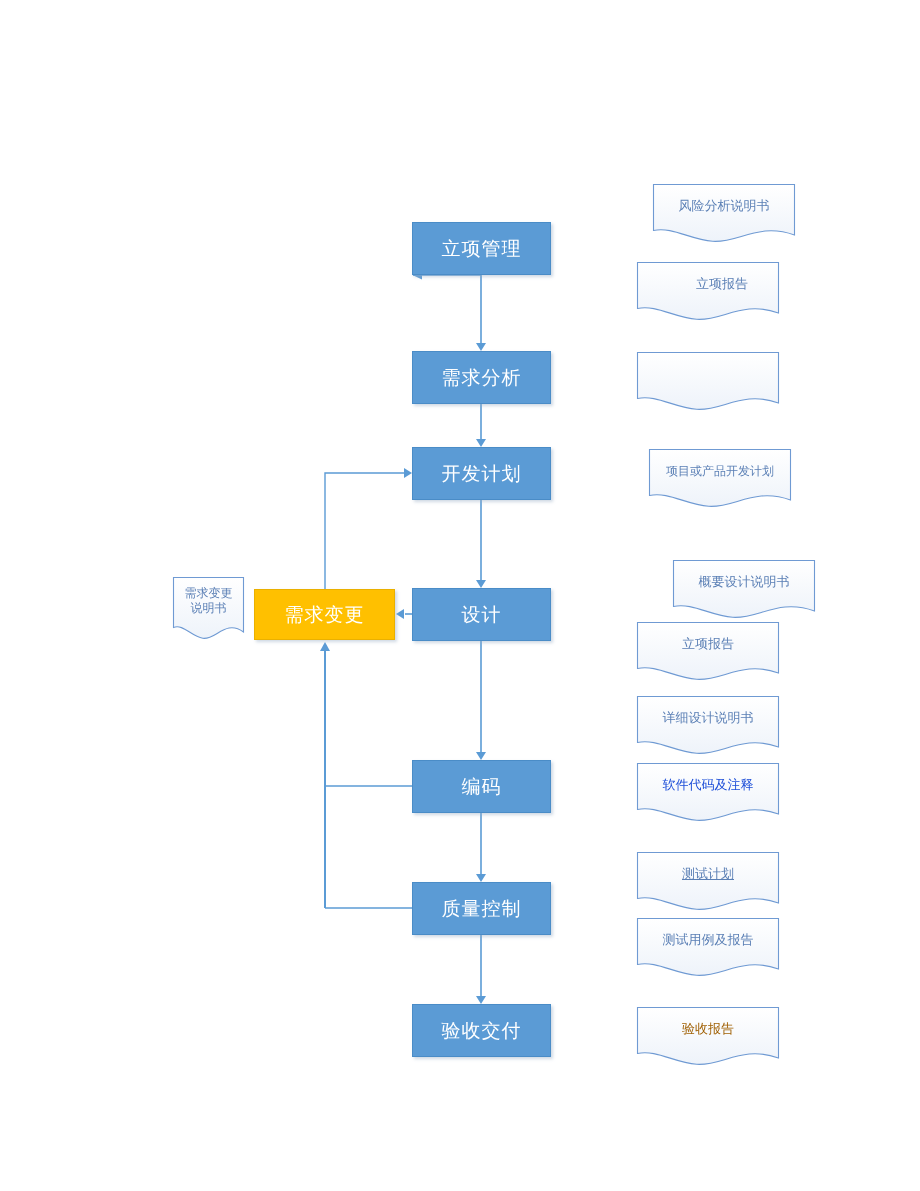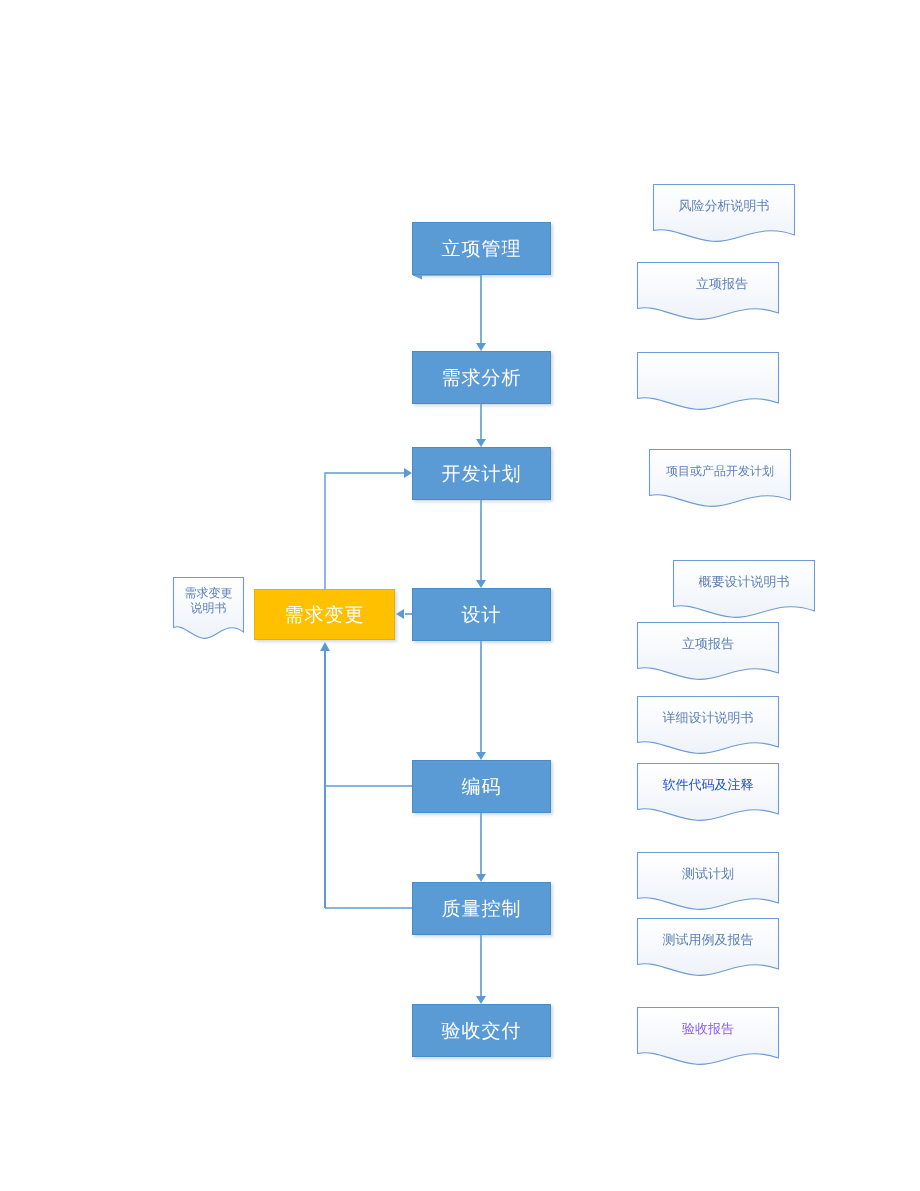--- a/index.html
+++ b/index.html
@@ -263,21 +263,21 @@
       <div class="docshape" style="left: 637px; top: 852px; width: 142px; height: 62px;">
         <svg width="146" height="66">
           <defs>
             <linearGradient id="g_test-plan" x1="0" y1="0" x2="0" y2="1">
               <stop offset="0%" stop-color="#ffffff"></stop>
               <stop offset="100%" stop-color="#eef3fa"></stop>
             </linearGradient>
           </defs>
           <path d="M0.5,0.5 L141.5,0.5 L141.5,51 C105.08,38 85.2,59.400000000000006 59.64,57.3 C36.92,55.55 19.880000000000003,42.6 0.5,46.45 Z" fill="url(#g_test-plan)" stroke="#6f9ad3" stroke-width="1.1"></path>
         </svg>
-        <div class="doclabel" style="height: 44px; font-size: 13px; color: rgb(90, 127, 181); white-space: pre-line;">测试计划</div>
+        <div class="doclabel" style="height: 44px; font-size: 13px; color: rgb(90, 127, 181); white-space: pre-line; text-decoration: underline;">测试计划</div>
       </div>
       <div class="docshape" style="left: 637px; top: 918px; width: 142px; height: 62px;">
         <svg width="146" height="66">
           <defs>
             <linearGradient id="g_test-cases-and-report" x1="0" y1="0" x2="0" y2="1">
               <stop offset="0%" stop-color="#ffffff"></stop>
               <stop offset="100%" stop-color="#eef3fa"></stop>
             </linearGradient>
           </defs>
           <path d="M0.5,0.5 L141.5,0.5 L141.5,51 C105.08,38 85.2,59.400000000000006 59.64,57.3 C36.92,55.55 19.880000000000003,42.6 0.5,46.45 Z" fill="url(#g_test-cases-and-report)" stroke="#6f9ad3" stroke-width="1.1"></path>
@@ -287,21 +287,21 @@
       <div class="docshape" style="left: 637px; top: 1007px; width: 142px; height: 62px;">
         <svg width="146" height="66">
           <defs>
             <linearGradient id="g_acceptance-report" x1="0" y1="0" x2="0" y2="1">
               <stop offset="0%" stop-color="#ffffff"></stop>
               <stop offset="100%" stop-color="#eef3fa"></stop>
             </linearGradient>
           </defs>
           <path d="M0.5,0.5 L141.5,0.5 L141.5,51 C105.08,38 85.2,59.400000000000006 59.64,57.3 C36.92,55.55 19.880000000000003,42.6 0.5,46.45 Z" fill="url(#g_acceptance-report)" stroke="#6f9ad3" stroke-width="1.1"></path>
         </svg>
-        <div class="doclabel" style="height: 44px; font-size: 13px; color: #8b5cf6; white-space: pre-line;">验收报告</div>
+        <div class="doclabel" style="height: 44px; font-size: 13px; color: #a16207; white-space: pre-line;">验收报告</div>
       </div>
       <div class="docshape" style="left: 173px; top: 577px; width: 71px; height: 66px;">
         <svg width="75" height="70">
           <defs>
             <linearGradient id="g_requirement-change-spec" x1="0" y1="0" x2="0" y2="1">
               <stop offset="0%" stop-color="#ffffff"></stop>
               <stop offset="100%" stop-color="#eef3fa"></stop>
             </linearGradient>
           </defs>
           <path d="M0.5,0.5 L70.5,0.5 L70.5,55 C52.54,42 42.6,63.400000000000006 29.82,61.3 C18.46,59.55 9.940000000000001,46.6 0.5,50.45 Z" fill="url(#g_requirement-change-spec)" stroke="#6f9ad3" stroke-width="1.1"></path>

